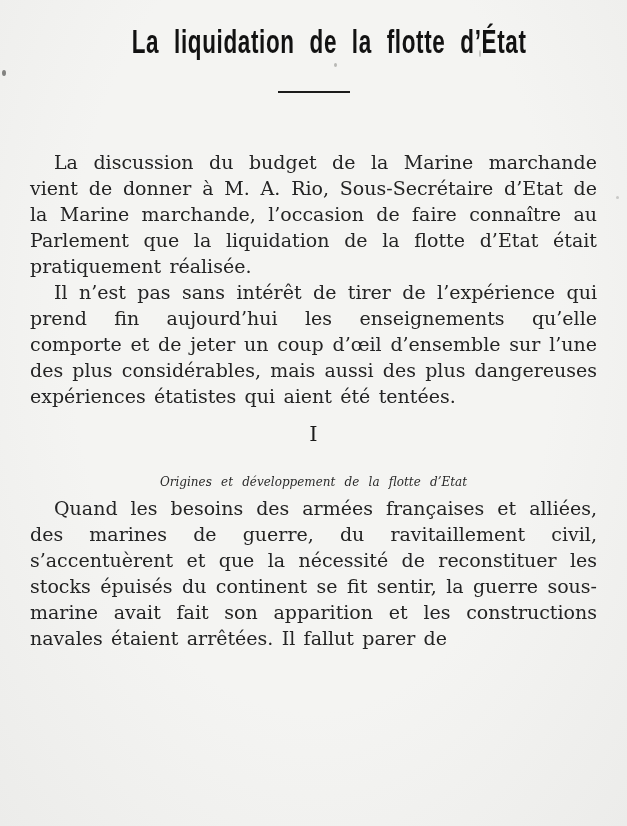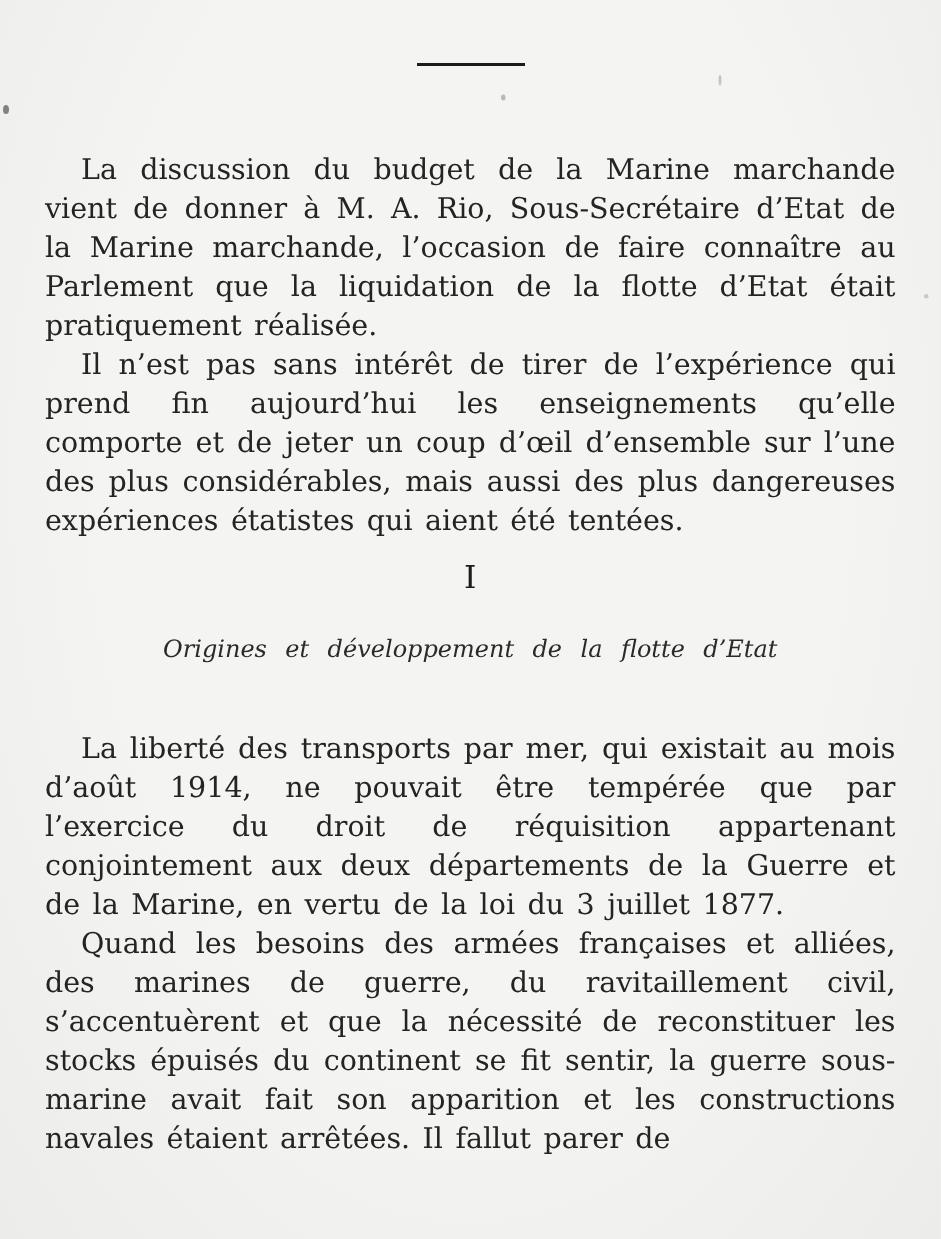--- a/index.html
+++ b/index.html
@@ -62,21 +62,21 @@
     text-indent: 0 !important;
     font-size: 21px;
     margin-top: 12px !important;
     color: #1c1c1c;
   }
   .section-heading {
     display: block;
     text-align: center;
     font-style: italic;
     font-weight: normal;
-    font-size: 16px;
+    font-size: 12px;
     line-height: 26px;
     word-spacing: 0.45em;
     margin: 22px 0 0 0;
     color: #2a2a2a;
   }
   .after-heading {
     margin-top: 40px !important;
   }
   .speck {
     position: absolute;
@@ -85,34 +85,36 @@
   .speck-1 { left: 2px;  top: 70px; width: 4px; height: 6px; background: #6e6e6c; opacity: 0.85; }
   .speck-2 { left: 334px; top: 63px; width: 3px; height: 4px; background: #b9b9b6; }
   .speck-3 { left: 479px; top: 50px; width: 2px; height: 7px; background: #c4c4c1; }
   .speck-4 { left: 616px; top: 196px; width: 3px; height: 3px; background: #c9c9c6; }
 </style>
 </head>
 <body>
 
 <div class="page">
 
+  <div class="title-wrap">
+    <h1 class="article-title">La liquidation de la flotte d’État</h1>
+  </div>
 
   <div class="title-divider"></div>
 
   <div class="body-text">
 
     <p>La discussion du budget de la Marine marchande vient de donner à M. A. Rio, Sous-Secrétaire d’Etat de la Marine marchande, l’occasion de faire connaître au Parlement que la liquidation de la flotte d’Etat était pratiquement réalisée.</p>
 
     <p>Il n’est pas sans intérêt de tirer de l’expérience qui prend fin aujourd’hui les enseignements qu’elle comporte et de jeter un coup d’œil d’ensemble sur l’une des plus considérables, mais aussi des plus dangereuses expériences étatistes qui aient été tentées.</p>
 
     <p class="section-numeral">I</p>
 
     <h2 class="section-heading">Origines et développement de la flotte d’Etat</h2>
 
-    <p class="after-heading">La liberté des transports par mer, qui existait au mois d’août 1914, ne pouvait être tempérée que par l’exercice du droit de réquisition appartenant conjointement aux deux départements de la Guerre et de la Marine, en vertu de la loi du 3 juillet 1877.</p>
 
 
     <p>Quand les besoins des armées françaises et alliées, des marines de guerre, du ravitaillement civil, s’accentuèrent et que la nécessité de reconstituer les stocks épuisés du continent se fit sentir, la guerre sous-marine avait fait son apparition et les constructions navales étaient arrêtées. Il fallut parer de</p>
 
   </div>
 
   <div class="speck speck-1"></div>
   <div class="speck speck-2"></div>
   <div class="speck speck-3"></div>
   <div class="speck speck-4"></div>

